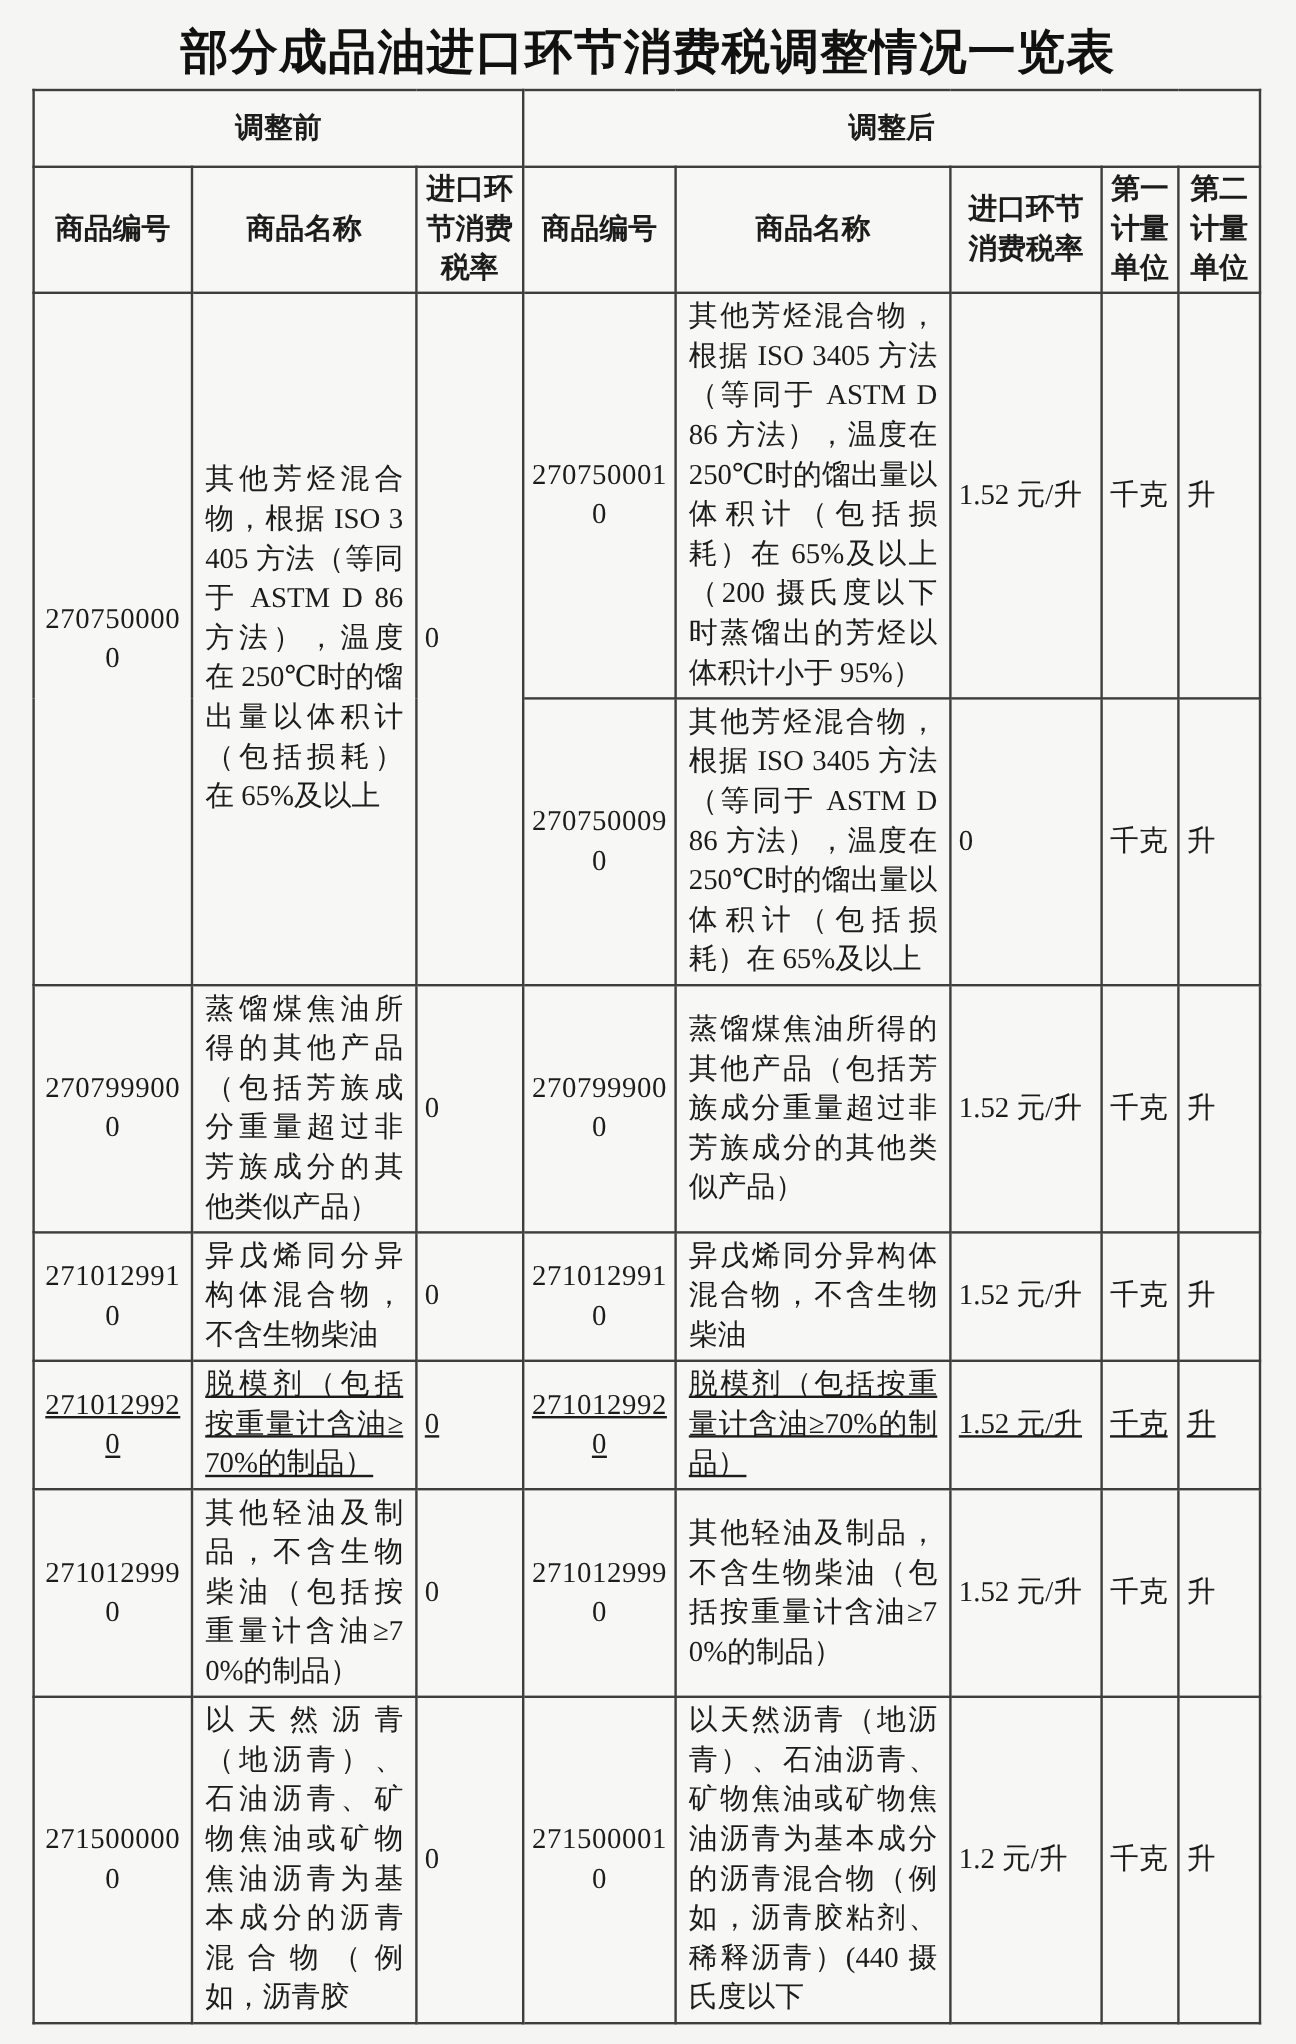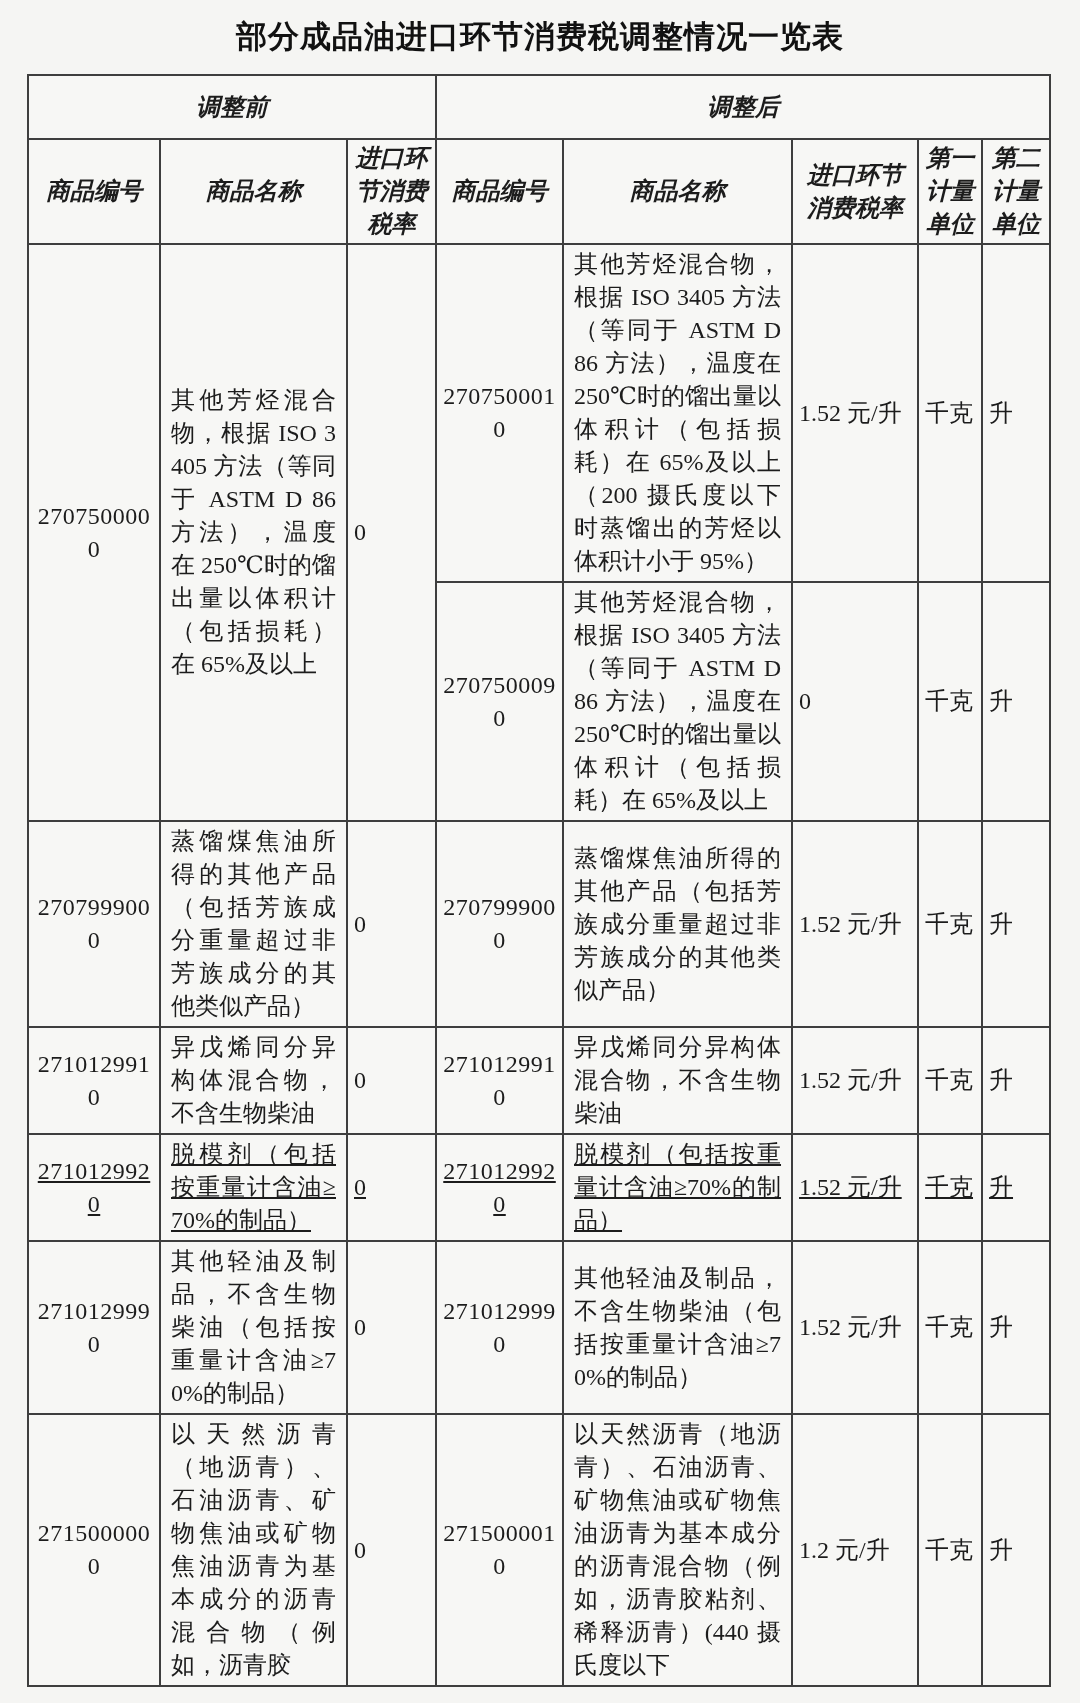--- a/index.html
+++ b/index.html
@@ -9,41 +9,41 @@
     font-family:"Liberation Serif","DejaVu Serif",serif;
     color:#1c1c1c;
     overflow:hidden;
   }
   .title{
     padding-top:16px;
     height:58px;
     text-align:center;
     font-family:"Liberation Sans","DejaVu Sans",sans-serif;
     font-weight:bold;
-    font-size:31px;
+    font-size:40px;
     letter-spacing:1px;
     color:#111;
   }
   table{
     border-collapse:collapse;
     table-layout:fixed;
     margin-left:27px;
     width:1022px;
     background:#f7f7f5;
   }
   td{
     border:2px solid #3e3e3e;
     font-size:24px;
     line-height:33px;
     vertical-align:middle;
     padding:2px 6px;
     word-break:break-all;
     overflow:hidden;
   }
-  td.hdr{text-align:center;font-weight:bold;padding:2px 4px;font-style:italic;}
+  td.hdr{text-align:center;font-weight:bold;padding:2px 4px;}
   td.code{text-align:center;letter-spacing:0.5px;}
   td.name{text-align:justify;text-align-last:left;padding:3px 10px;margin-left:21px;}
   td.rate{text-align:left;}
   td.unit{}
   tr.h1{height:64px;}
   tr.h2{height:96px;}
   tr.r1a{height:266px;}
   tr.r1b{height:194px;}
   tr.r2{height:168px;}
   tr.r3{height:98px;}

